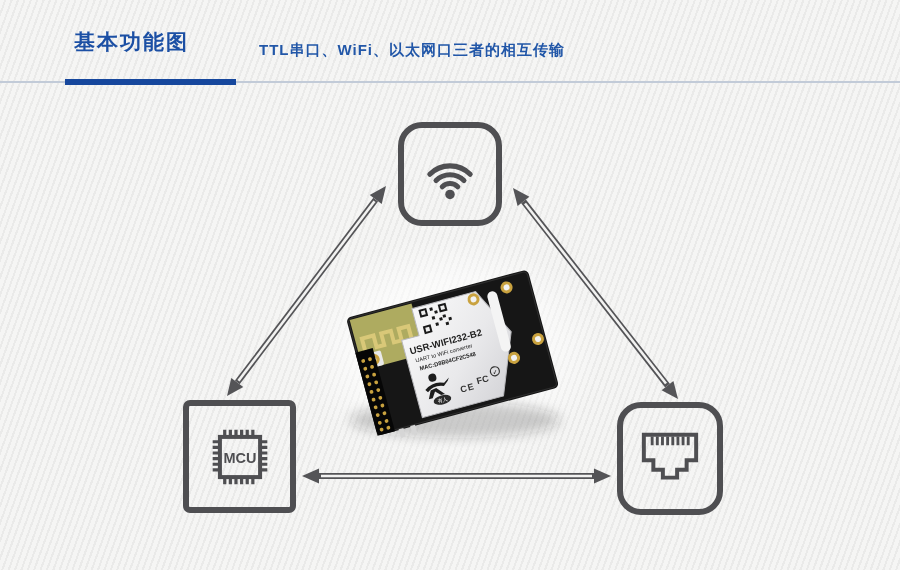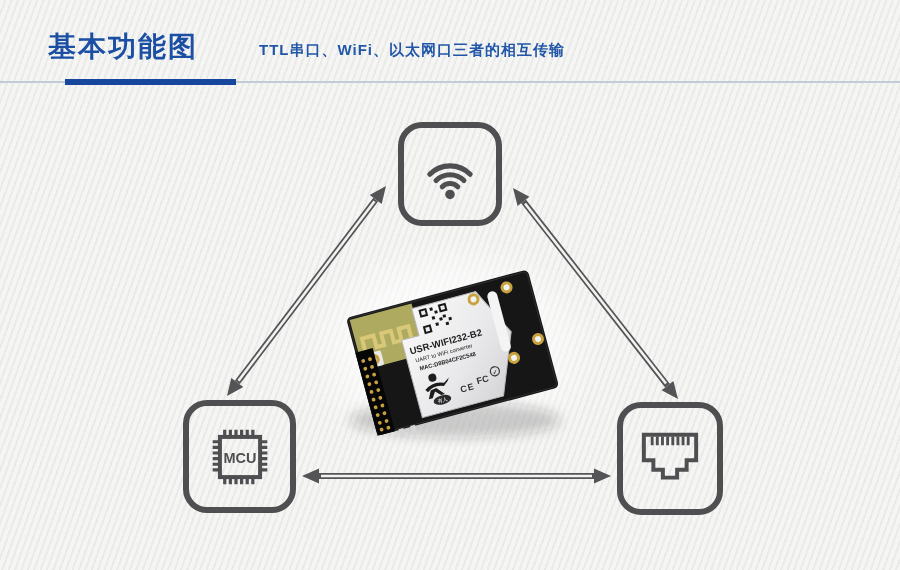--- a/index.html
+++ b/index.html
@@ -4,40 +4,40 @@
 <style>
   html,body{margin:0;padding:0;}
   body{font-family:"Liberation Sans","DejaVu Sans",sans-serif;}
   .stage{
     position:relative;width:900px;height:570px;overflow:hidden;
     background-color:#f2f2f1;
     background-image:repeating-linear-gradient(110deg,#f5f5f4 0 4px,#eaeae9 4px 6px);
   }
   
   .hdr-title{
-    position:absolute;left:48px;top:28px;
-    font-size:28px;font-weight:bold;color:#1b4fa4;letter-spacing:2px;
+    position:absolute;left:74px;top:28px;
+    font-size:21px;font-weight:bold;color:#1b4fa4;letter-spacing:2px;
   }
   .hdr-sub{
     position:absolute;left:259px;top:41px;
     font-size:15px;font-weight:bold;color:#2257a8;letter-spacing:1px;
   }
   .hdr-rule{
     position:absolute;left:0;top:81px;width:900px;height:2px;background:#c2cbd8;
   }
   .hdr-accent{
     position:absolute;left:65px;top:79px;width:171px;height:6px;background:#16479d;
   }
   
   .node{
     position:absolute;border:6px solid #4f4f52;border-radius:24px;
     display:flex;align-items:center;justify-content:center;
   }
   .node-wifi{left:398px;top:122px;width:92px;height:92px;}
-  .node-mcu {left:183px;top:400px;width:101px;height:101px;}
+  .node-mcu {left:183px;top:400px;width:101px;height:101px;border-radius:7px;}
   .node-eth {left:617px;top:402px;width:94px;height:101px;}
   .overlay{position:absolute;left:0;top:0;pointer-events:none;}
   .glow{
     position:absolute;left:300px;top:238px;width:300px;height:225px;
     background:radial-gradient(ellipse at center,rgba(255,255,255,0.95) 0%,rgba(255,255,255,0.55) 45%,rgba(255,255,255,0) 72%);
   }
 </style>
 </head>
 <body>
 

